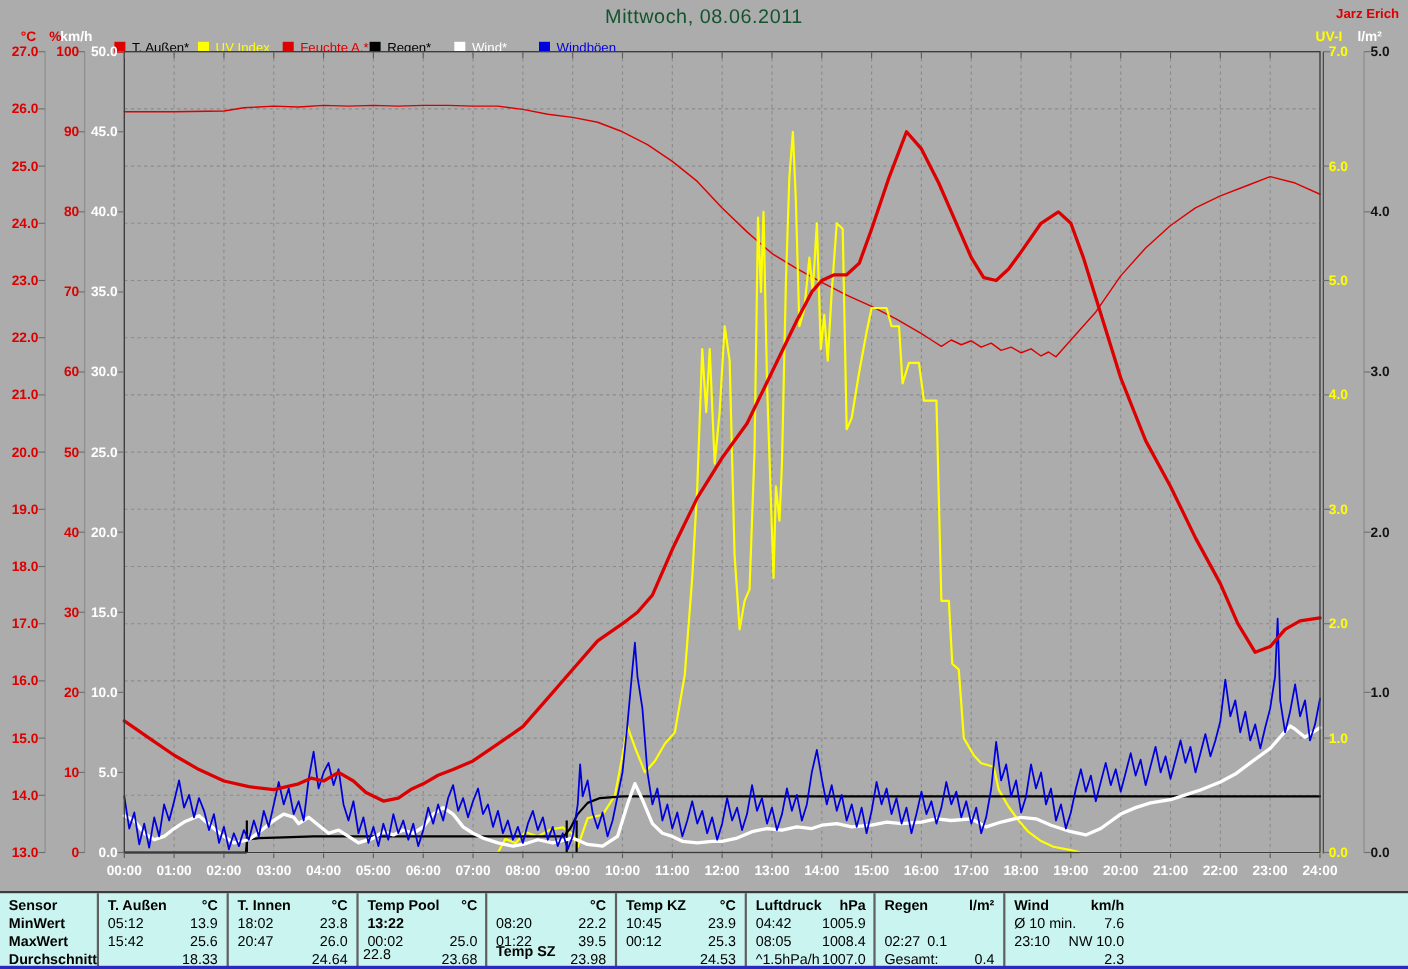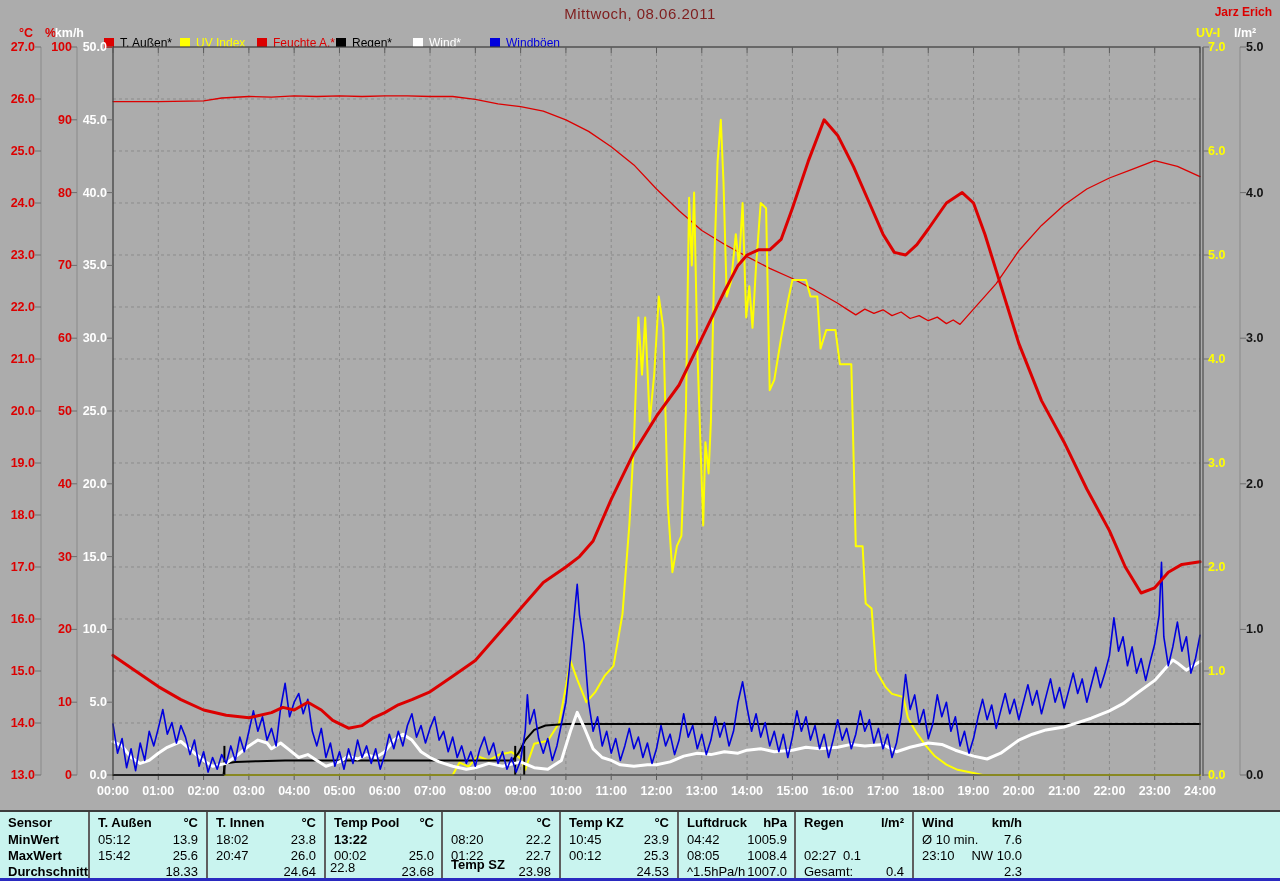--- a/index.html
+++ b/index.html
@@ -1,20 +1,20 @@
 <!DOCTYPE html>
 <html><head>
 <meta charset="utf-8">
 <style>
   html,body{margin:0;padding:0;background:#acacac;}
   #app{position:relative;width:1280px;height:881px;background:#acacac;overflow:hidden;
        font-family:"Liberation Sans",sans-serif;}
   #chart{position:absolute;left:0;top:0;}
-  .page-title{position:absolute;top:5px;left:0;width:100%;text-align:center;color:#7f1d1d;
-       font-size:15px;letter-spacing:0.5px;}
+  .page-title{position:absolute;top:5px;left:0;width:100%;text-align:center;color:#14532d;
+       font-size:18px;letter-spacing:0.5px;}
   .owner{position:absolute;top:5px;right:8px;color:#dc0000;font-size:12px;font-weight:bold;}
   #legend{position:absolute;top:36px;left:0;width:100%;height:14px;}
   .legend-item{position:absolute;top:0;height:12px;white-space:nowrap;font-size:12px;}
   .legend-swatch{display:inline-block;width:10px;height:10px;vertical-align:-1px;margin-right:6px;}
   #stats-table{position:absolute;left:0;top:810px;width:1280px;height:71px;background:#c9f4ef;
        border-top:2px solid #3c3c3c;font-size:13px;color:#000;}
   .tcell{position:absolute;height:16px;line-height:16px;white-space:nowrap;}
   .tbold{font-weight:bold;}
   .tsep{position:absolute;top:0;bottom:0;width:2px;background:#5f5f5f;}
   #bottom-strip{position:absolute;left:0;top:878px;width:1280px;height:3px;background:#2a2ac0;}
@@ -296,21 +296,21 @@
       <div class="tcell" style="left: 330px; top: 8px; width: 104px; text-align: left; margin-top: 40px;">22.8</div>
       <div class="tcell" style="left: 334px; top: 36px;">00:02</div>
       <div class="tcell" style="left: 330px; top: 36px; width: 104px; text-align: right;">25.0</div>
       <div class="tcell" style="left: 330px; top: 52px; width: 104px; text-align: right;">23.68</div>
       <div class="tsep" style="left: 441px;"></div>
       <div class="tcell tbold" style="left: 451px; top: 3px; margin-top: 42px;">Temp SZ</div>
       <div class="tcell tbold" style="left: 447px; top: 3px; width: 104px; text-align: right;">°C</div>
       <div class="tcell" style="left: 451px; top: 20px;">08:20</div>
       <div class="tcell" style="left: 447px; top: 20px; width: 104px; text-align: right;">22.2</div>
       <div class="tcell" style="left: 451px; top: 36px;">01:22</div>
-      <div class="tcell" style="left: 447px; top: 36px; width: 104px; text-align: right;">22.7</div>
+      <div class="tcell" style="left: 447px; top: 36px; width: 104px; text-align: right;">39.5</div>
       <div class="tcell" style="left: 447px; top: 52px; width: 104px; text-align: right;">23.98</div>
       <div class="tsep" style="left: 559px;"></div>
       <div class="tcell tbold" style="left: 569px; top: 3px;">Temp KZ</div>
       <div class="tcell tbold" style="left: 565px; top: 3px; width: 104px; text-align: right;">°C</div>
       <div class="tcell" style="left: 569px; top: 20px;">10:45</div>
       <div class="tcell" style="left: 565px; top: 20px; width: 104px; text-align: right;">23.9</div>
       <div class="tcell" style="left: 569px; top: 36px;">00:12</div>
       <div class="tcell" style="left: 565px; top: 36px; width: 104px; text-align: right;">25.3</div>
       <div class="tcell" style="left: 565px; top: 52px; width: 104px; text-align: right;">24.53</div>
       <div class="tsep" style="left: 677px;"></div>

